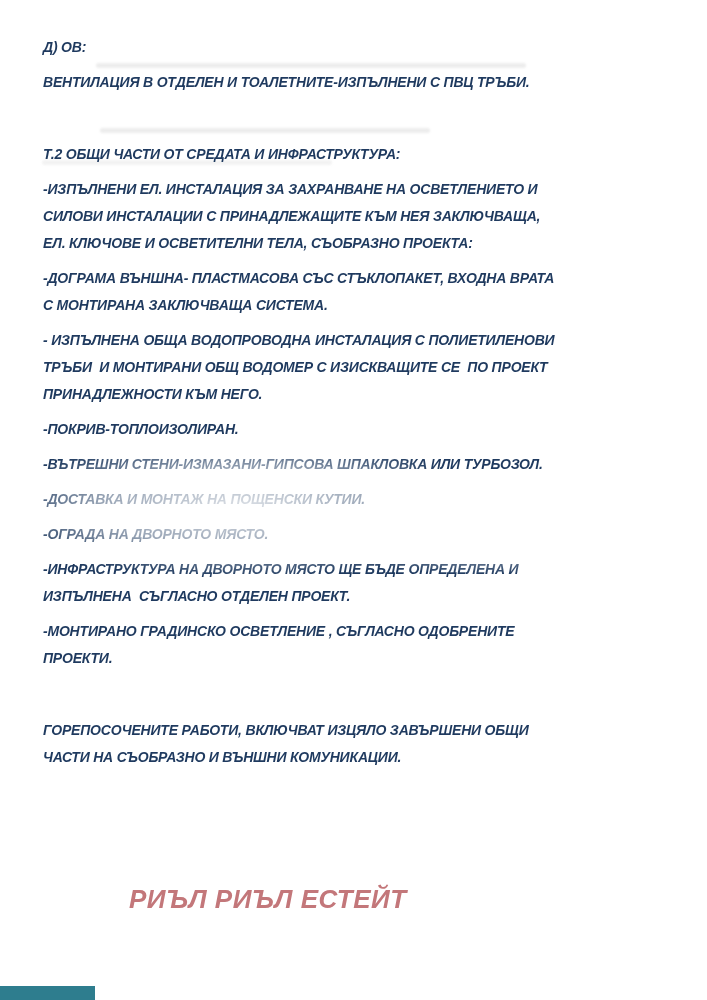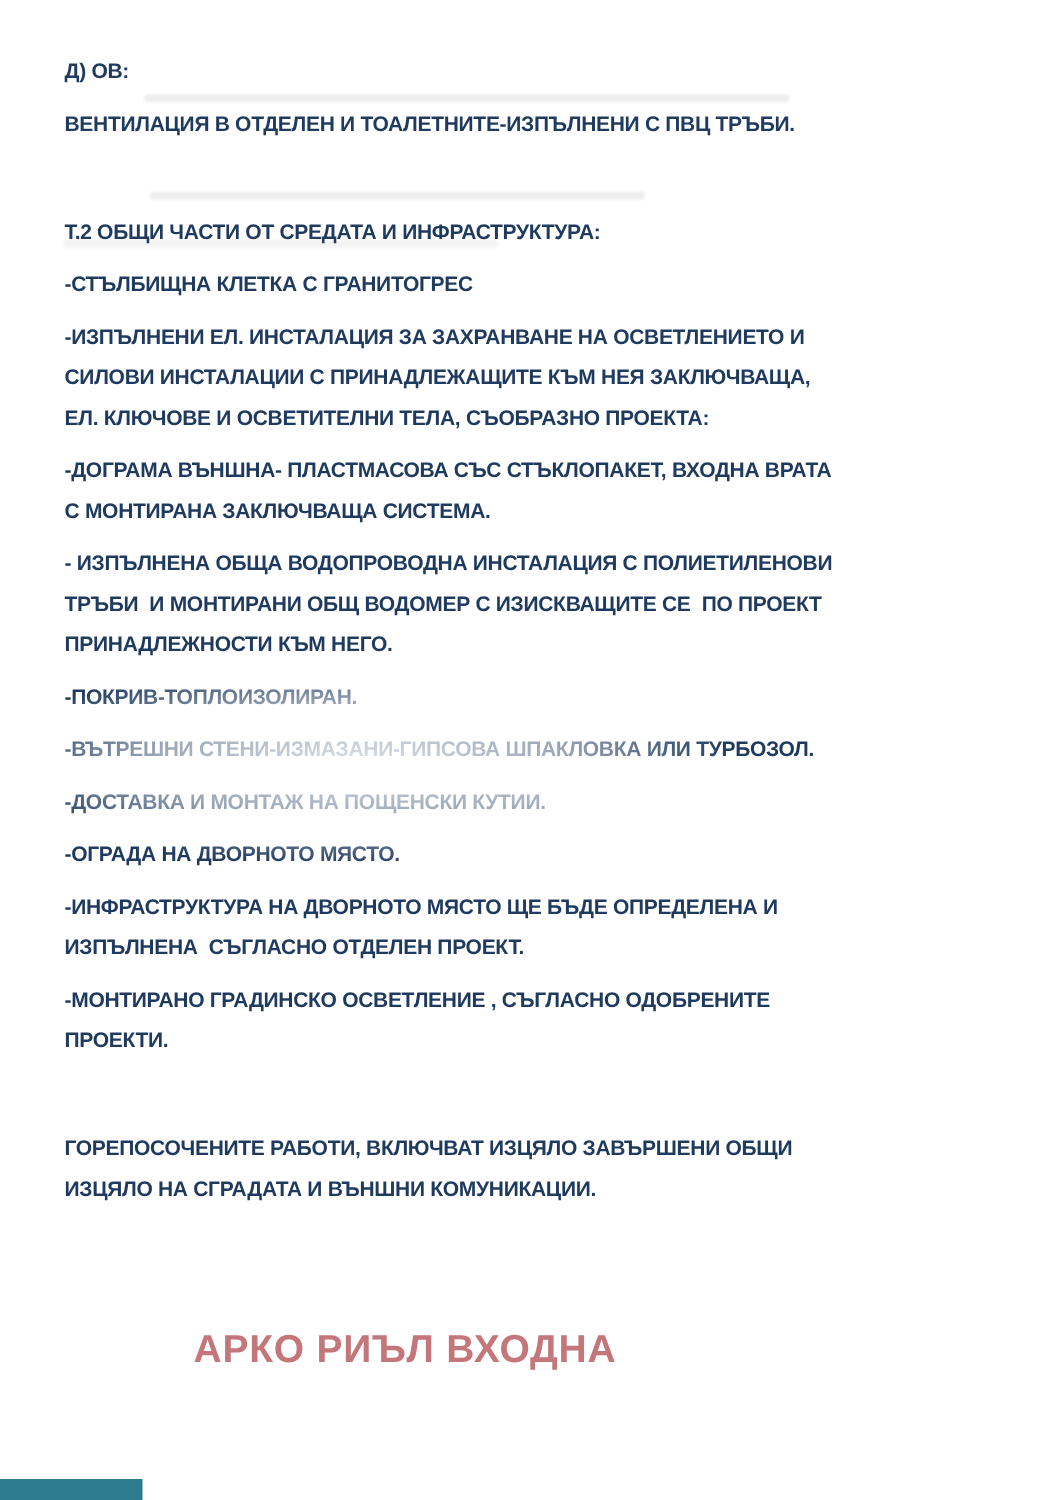--- a/index.html
+++ b/index.html
@@ -7,20 +7,21 @@
     padding: 0;
     background: #ffffff;
   }
   .page {
     position: relative;
     width: 607px;
     height: 1000px;
     background: #ffffff;
     overflow: hidden;
     font-family: "Liberation Sans", sans-serif;
+    font-style: italic;
   }
   .content {
     position: absolute;
     top: 34px;
     left: 43px;
     right: 42px;
   }
   .content p {
     margin: 0 0 8px 0;
     color: #1f3a5f;
@@ -96,33 +97,32 @@
 <div class="page">
 
   <div class="streak s1"></div>
   <div class="streak s2"></div>
   <div class="streak s3"></div>
 
   <div class="content">
     <p>Д) ОВ:</p>
     <p>ВЕНТИЛАЦИЯ В ОТДЕЛЕН И ТОАЛЕТНИТЕ-ИЗПЪЛНЕНИ С ПВЦ ТРЪБИ.</p>
     <p class="gap-before">Т.2 ОБЩИ ЧАСТИ ОТ СРЕДАТА И ИНФРАСТРУКТУРА:</p>
-    <p>-СТЪЛБИЩНА КЛЕТКА С ГРАНИТОГРЕС</p>
     <p>-ИЗПЪЛНЕНИ ЕЛ. ИНСТАЛАЦИЯ ЗА ЗАХРАНВАНЕ НА ОСВЕТЛЕНИЕТО И СИЛОВИ ИНСТАЛАЦИИ С ПРИНАДЛЕЖАЩИТЕ КЪМ НЕЯ ЗАКЛЮЧВАЩА, ЕЛ. КЛЮЧОВЕ И ОСВЕТИТЕЛНИ ТЕЛА, СЪОБРАЗНО ПРОЕКТА:</p>
     <p>-ДОГРАМА ВЪНШНА- ПЛАСТМАСОВА СЪС СТЪКЛОПАКЕТ, ВХОДНА ВРАТА С МОНТИРАНА ЗАКЛЮЧВАЩА СИСТЕМА.</p>
     <p>- ИЗПЪЛНЕНА ОБЩА ВОДОПРОВОДНА ИНСТАЛАЦИЯ С ПОЛИЕТИЛЕНОВИ ТРЪБИ  И МОНТИРАНИ ОБЩ ВОДОМЕР С ИЗИСКВАЩИТЕ СЕ  ПО ПРОЕКТ ПРИНАДЛЕЖНОСТИ КЪМ НЕГО.</p>
     <p>-ПОКРИВ-ТОПЛОИЗОЛИРАН.</p>
     <p>-ВЪТРЕШНИ СТЕНИ-ИЗМАЗАНИ-ГИПСОВА ШПАКЛОВКА ИЛИ ТУРБОЗОЛ.</p>
     <p>-ДОСТАВКА И МОНТАЖ НА ПОЩЕНСКИ КУТИИ.</p>
     <p>-ОГРАДА НА ДВОРНОТО МЯСТО.</p>
     <p>-ИНФРАСТРУКТУРА НА ДВОРНОТО МЯСТО ЩЕ БЪДЕ ОПРЕДЕЛЕНА И ИЗПЪЛНЕНА  СЪГЛАСНО ОТДЕЛЕН ПРОЕКТ.</p>
     <p>-МОНТИРАНО ГРАДИНСКО ОСВЕТЛЕНИЕ , СЪГЛАСНО ОДОБРЕНИТЕ ПРОЕКТИ.</p>
-    <p class="gap-before">ГОРЕПОСОЧЕНИТЕ РАБОТИ, ВКЛЮЧВАТ ИЗЦЯЛО ЗАВЪРШЕНИ ОБЩИ ИЗЦЯЛО НА СГРАДАТА И ВЪНШНИ КОМУНИКАЦИИ.</p>
+    <p class="gap-before">ГОРЕПОСОЧЕНИТЕ РАБОТИ, ВКЛЮЧВАТ ИЗЦЯЛО ЗАВЪРШЕНИ ОБЩИ ЧАСТИ НА СЪОБРАЗНО И ВЪНШНИ КОМУНИКАЦИИ.</p>
   </div>
 
   <div class="fade-blob"></div>
   <div class="fade-blob2"></div>
 
-  <div class="brand-mark">АРКО РИЪЛ ВХОДНА</div>
+  <div class="brand-mark">РИЪЛ РИЪЛ ЕСТЕЙТ</div>
 
   <div class="footer-accent-bar"></div>
 
 </div>
 
 </body></html>

